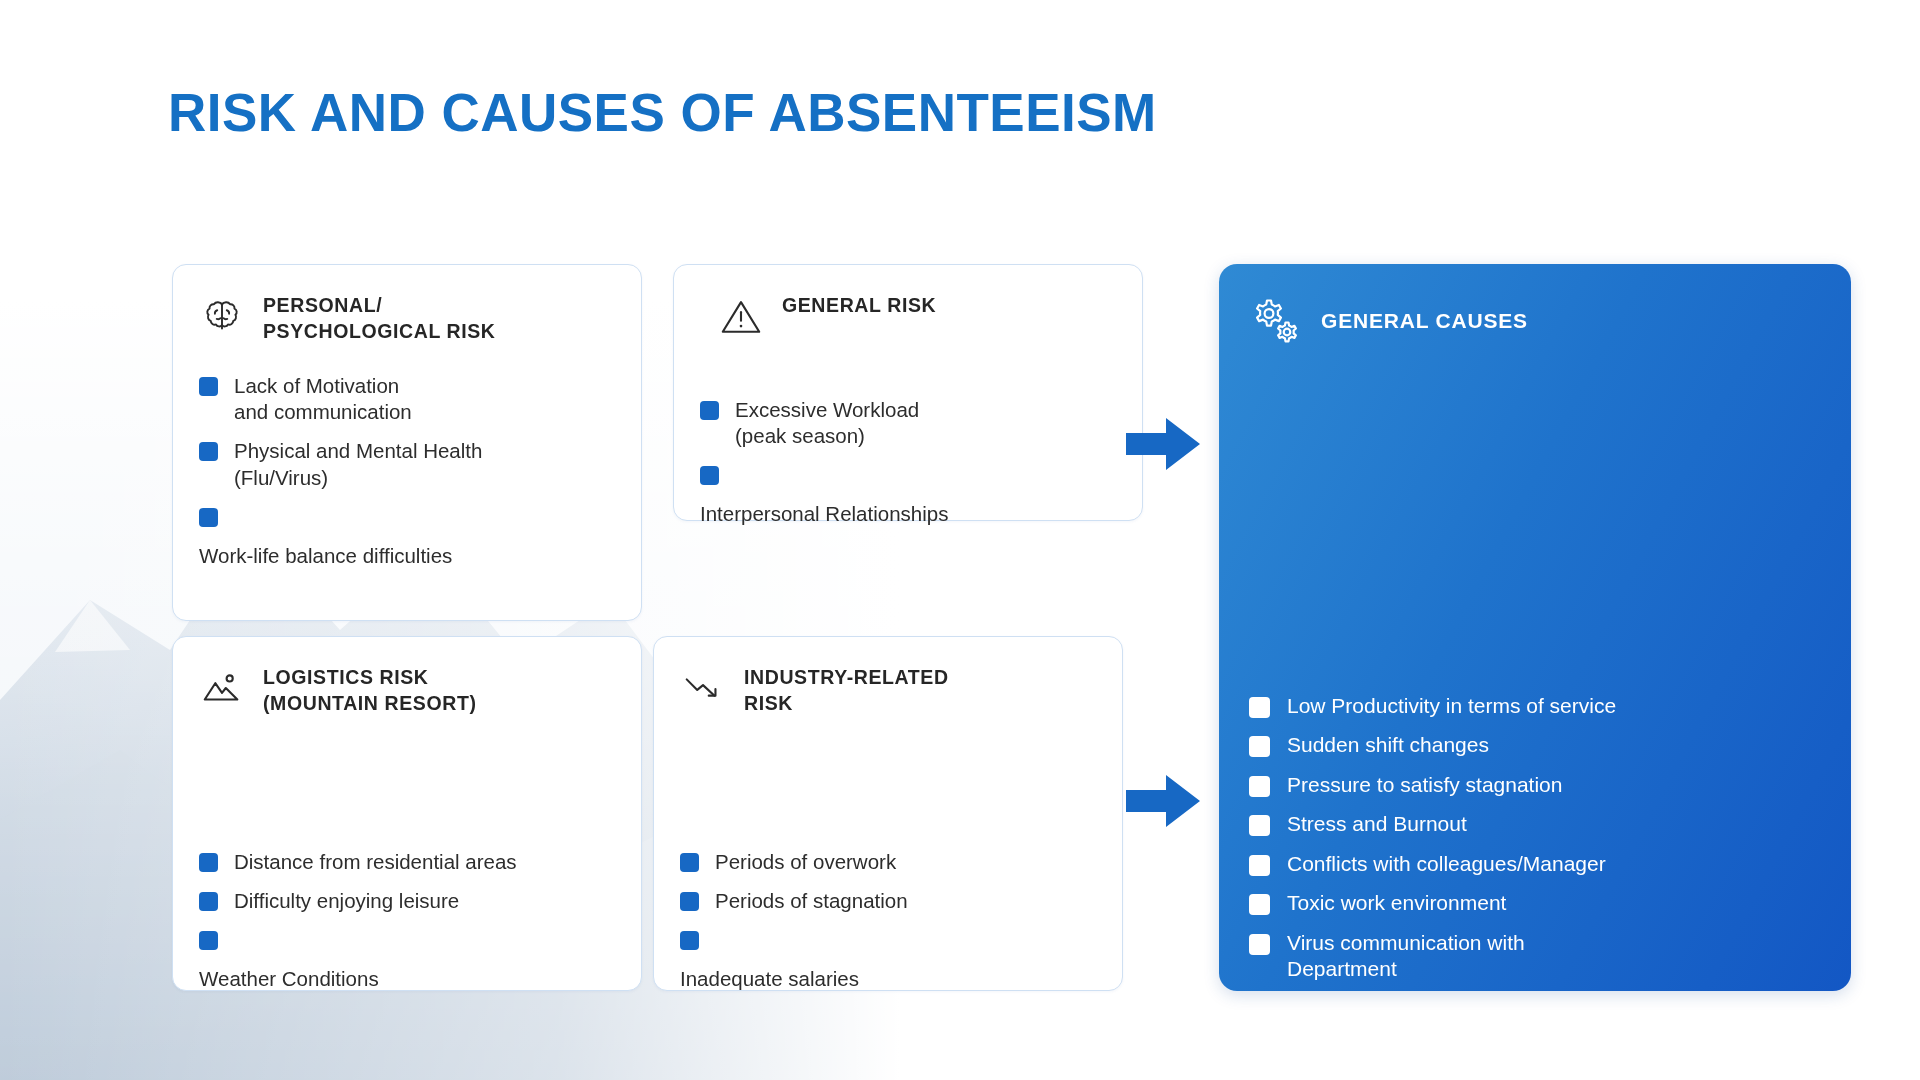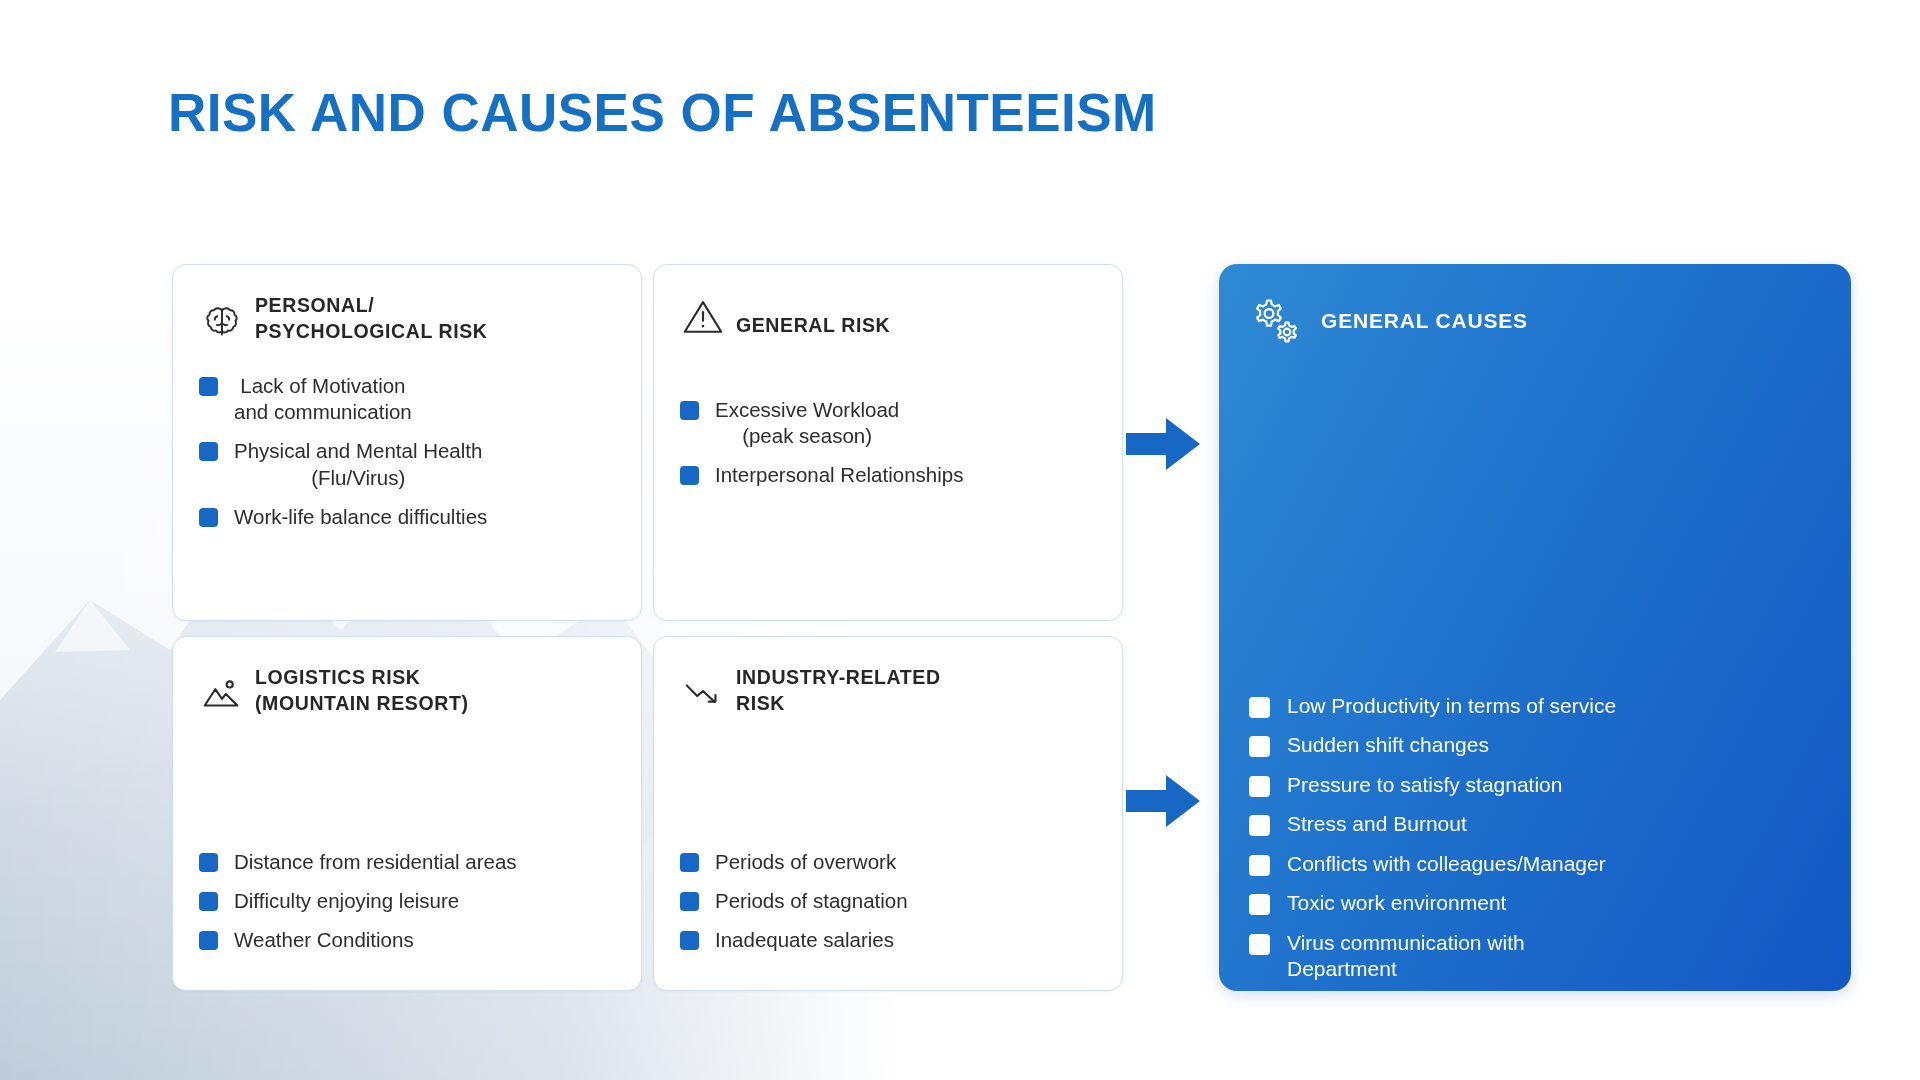--- a/index.html
+++ b/index.html
@@ -44,22 +44,22 @@
   .card {
     position: absolute;
     background: #ffffff;
     border: 1px solid #cfe0f3;
     border-radius: 14px;
     box-shadow: 0 1px 3px rgba(30,80,150,0.05);
   }
 
   .card-head {
     display: flex;
-    align-items: flex-end;
-    gap: 10px;
+    align-items: flex-start;
+    gap: 18px;
     padding: 28px 26px 0 26px;
   }
 
   .card-head .icon {
     flex: 0 0 auto;
     width: 46px;
     height: 46px;
     color: #2b2b2b;
   }
   .card-head .icon svg { display: block; width: 100%; height: 100%; }
@@ -79,43 +79,42 @@
     left: 0;
     right: 0;
     padding: 0 26px;
   }
 
   .bullet {
     display: flex;
     align-items: flex-start;
     gap: 16px;
     margin-bottom: 13px;
-    text-align: center;
-  }
-  .bullet:last-child { margin-bottom: 0; }
+  }
+  .bullet:last-child { margin-bottom: 0; flex-direction: column; }
 
   .sq {
     flex: 0 0 auto;
     width: 19px;
     height: 19px;
     border-radius: 4px;
     background: #1768c4;
     margin-top: 4px;
   }
 
   .bullet-text {
     font-size: 20.5px;
     line-height: 1.28;
     color: #2d2d2d;
     white-space: pre-line;
   }
 
   
   #card-personal  { left: 172px; top: 264px; width: 470px; height: 357px; }
-  #card-general   { left: 653px; top: 264px; width: 470px; height: 357px; }
+  #card-general   { left: 673px; top: 264px; width: 470px; height: 257px; padding-left: 18px; }
   #card-logistics { left: 172px; top: 636px; width: 470px; height: 355px; }
   #card-industry  { left: 653px; top: 636px; width: 470px; height: 355px; }
 
   #card-personal  .bullets { top: 108px; }
   #card-general   .bullets { top: 132px; }
   #card-logistics .bullets { top: 212px; }
   #card-industry  .bullets { top: 212px; }
 
   
   #causes-panel {

